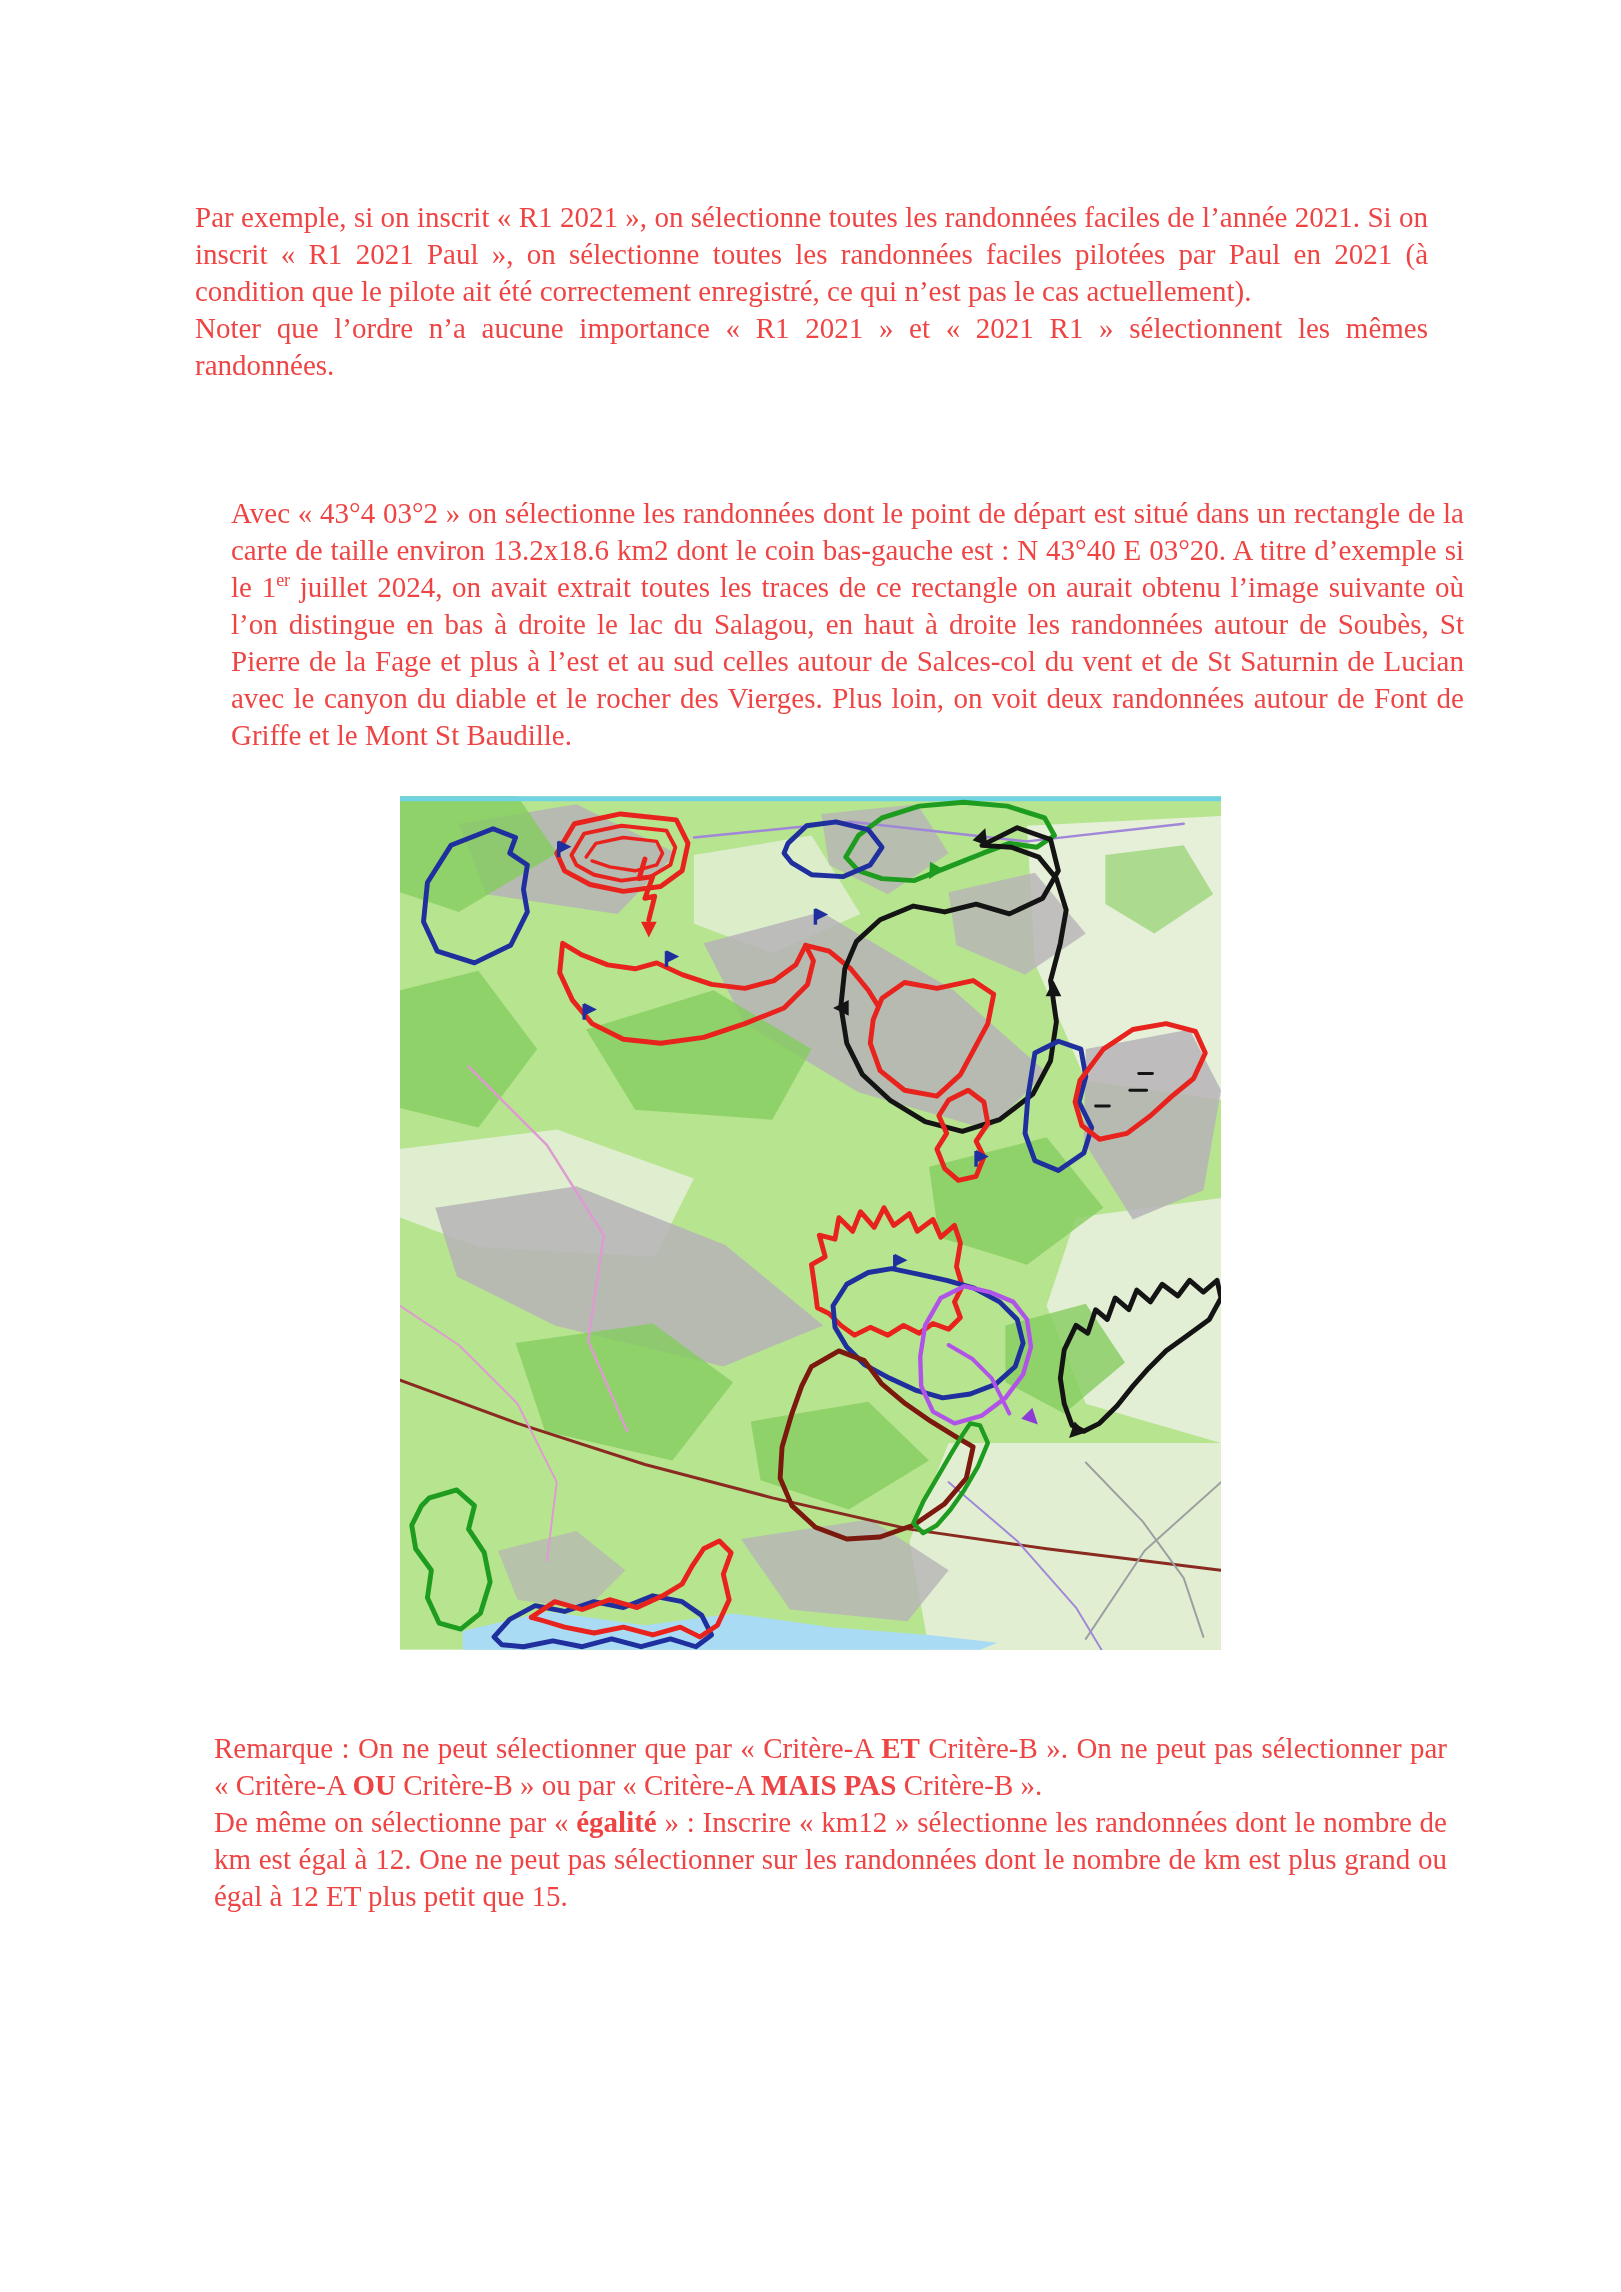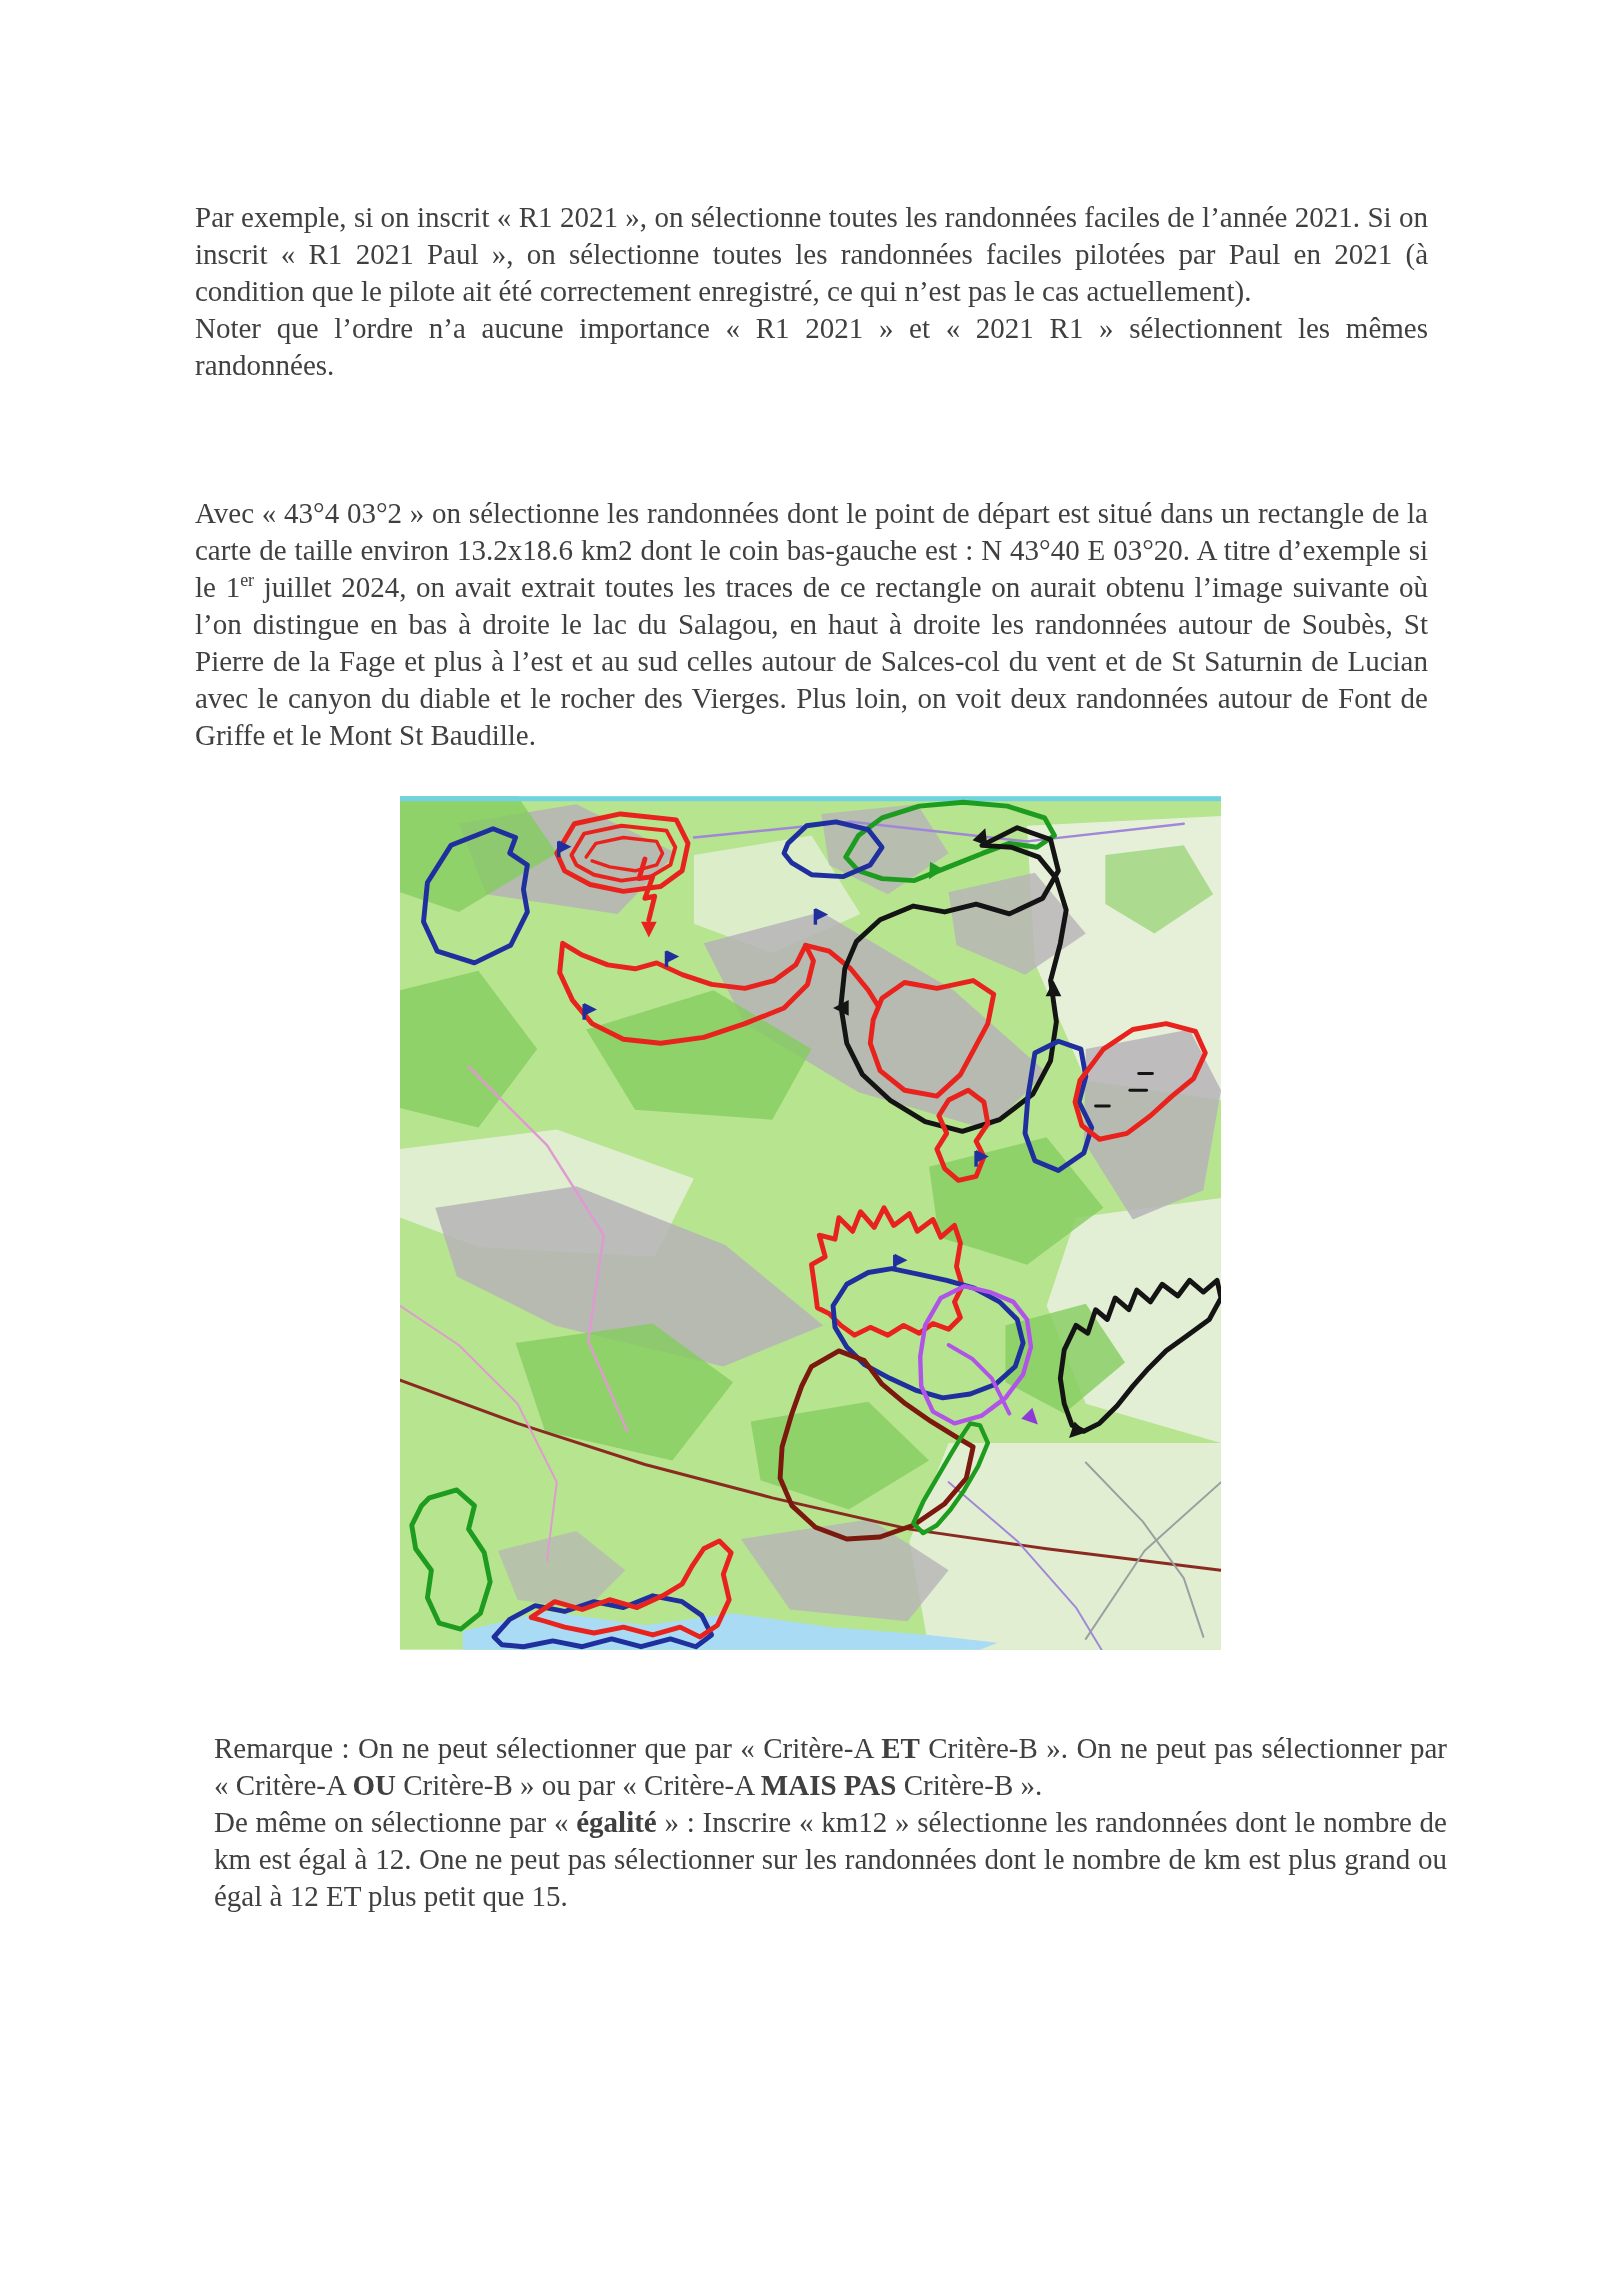--- a/index.html
+++ b/index.html
@@ -1,28 +1,28 @@
 <!DOCTYPE html>
 <html><head>
 <meta charset="utf-8">
 <style>
   html,body{margin:0;padding:0;background:#ffffff;}
   .page{
     position:relative;width:1621px;height:2293px;background:#ffffff;
-    font-family:"Liberation Serif", serif;color:#404040;overflow:hidden;
+    font-family:"Liberation Serif", serif;color:#ef4444;overflow:hidden;
   }
   .tb{
     position:absolute;left:195px;width:1233px;
     font-size:29px;line-height:37px;text-align:justify;
   }
   .tb p{margin:0;}
   .tb sup{font-size:0.62em;vertical-align:super;line-height:0;}
   .tb b{font-weight:bold;}
   #block-1{top:199px;}
-  #block-2{top:495px;}
+  #block-2{top:495px;margin-left:36px;}
   #block-3{top:1730px;margin-left:19px;}
   #map-wrap{position:absolute;left:400px;top:796px;width:821px;height:854px;}
   #map-wrap svg{display:block;}
 </style>
 </head>
 <body>
 
 <div class="page">
   <div class="tb" id="block-1">
       <p>Par exemple, si on inscrit « R1 2021 », on sélectionne toutes les randonnées faciles de l’année 2021. Si on inscrit « R1 2021 Paul », on sélectionne toutes les randonnées faciles pilotées par Paul en 2021 (à condition que le pilote ait été correctement enregistré, ce qui n’est pas le cas actuellement).</p>

